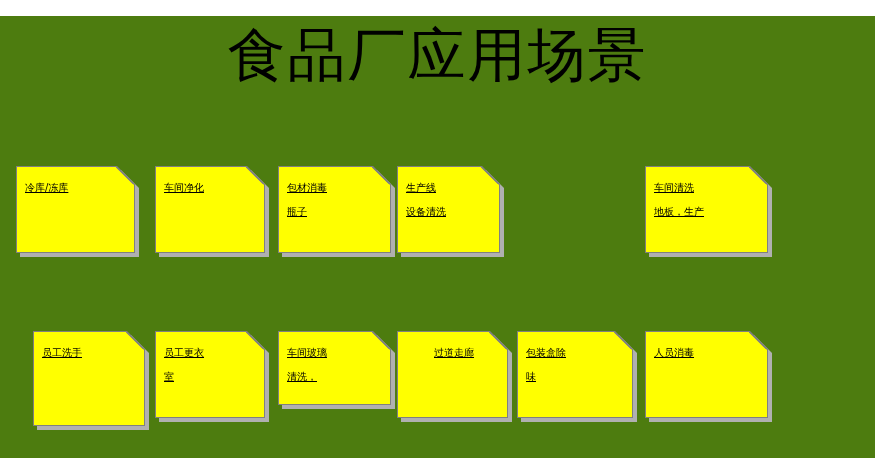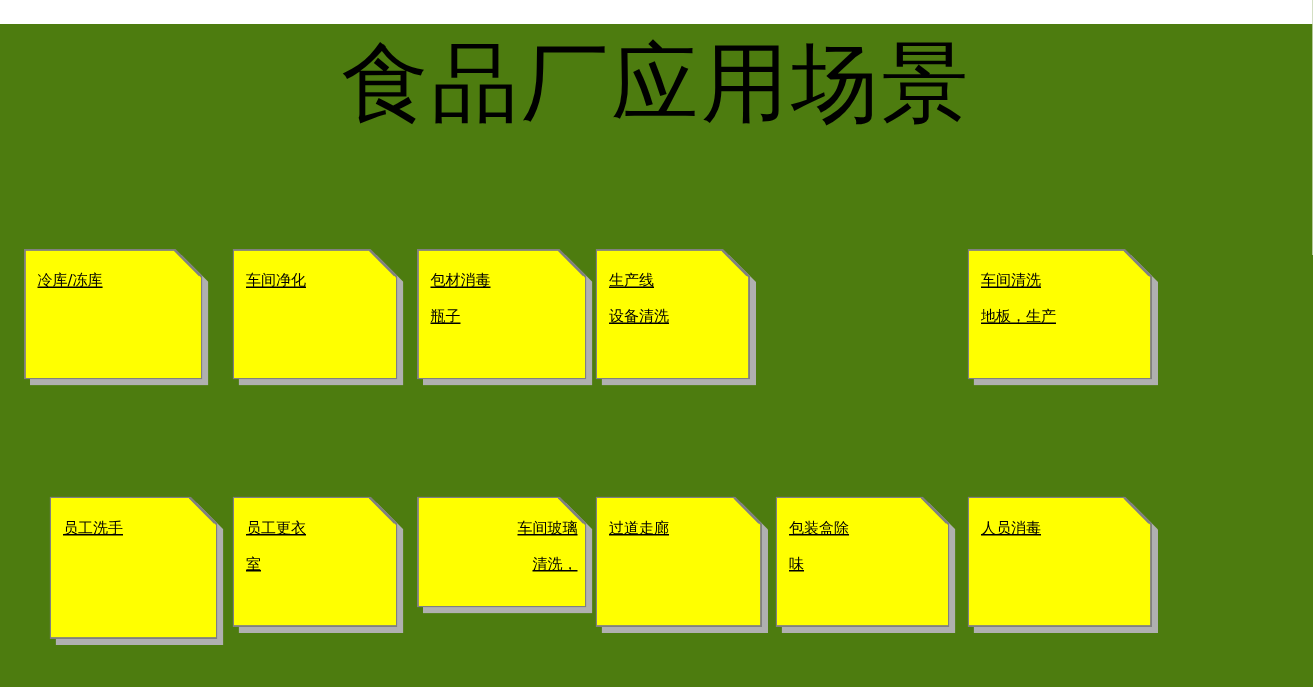--- a/index.html
+++ b/index.html
@@ -164,29 +164,29 @@
       <div class="label">员工洗手</div>
     </div>
     <div class="note" style="left: 155px; top: 315px; width: 110px; height: 87px; border-radius: 14px;">
       <div class="shadow"></div>
       <div class="outline"></div>
       <div class="face"></div>
       <div class="fold"></div>
       <div class="label">员工更衣
 室</div>
     </div>
-    <div class="note" style="left: 278px; top: 315px; width: 113px; height: 74px; text-align: right;">
+    <div class="note" style="left: 278px; top: 315px; width: 113px; height: 74px;">
       <div class="shadow"></div>
       <div class="outline"></div>
       <div class="face"></div>
       <div class="fold"></div>
       <div class="label">车间玻璃
 清洗，</div>
     </div>
-    <div class="note" style="left: 397px; top: 315px; width: 111px; height: 87px;">
+    <div class="note" style="left: 397px; top: 315px; width: 111px; height: 87px; text-align: center;">
       <div class="shadow"></div>
       <div class="outline"></div>
       <div class="face"></div>
       <div class="fold"></div>
       <div class="label">过道走廊</div>
     </div>
     <div class="note" style="left: 517px; top: 315px; width: 116px; height: 87px; border-radius: 25px;">
       <div class="shadow"></div>
       <div class="outline"></div>
       <div class="face"></div>

